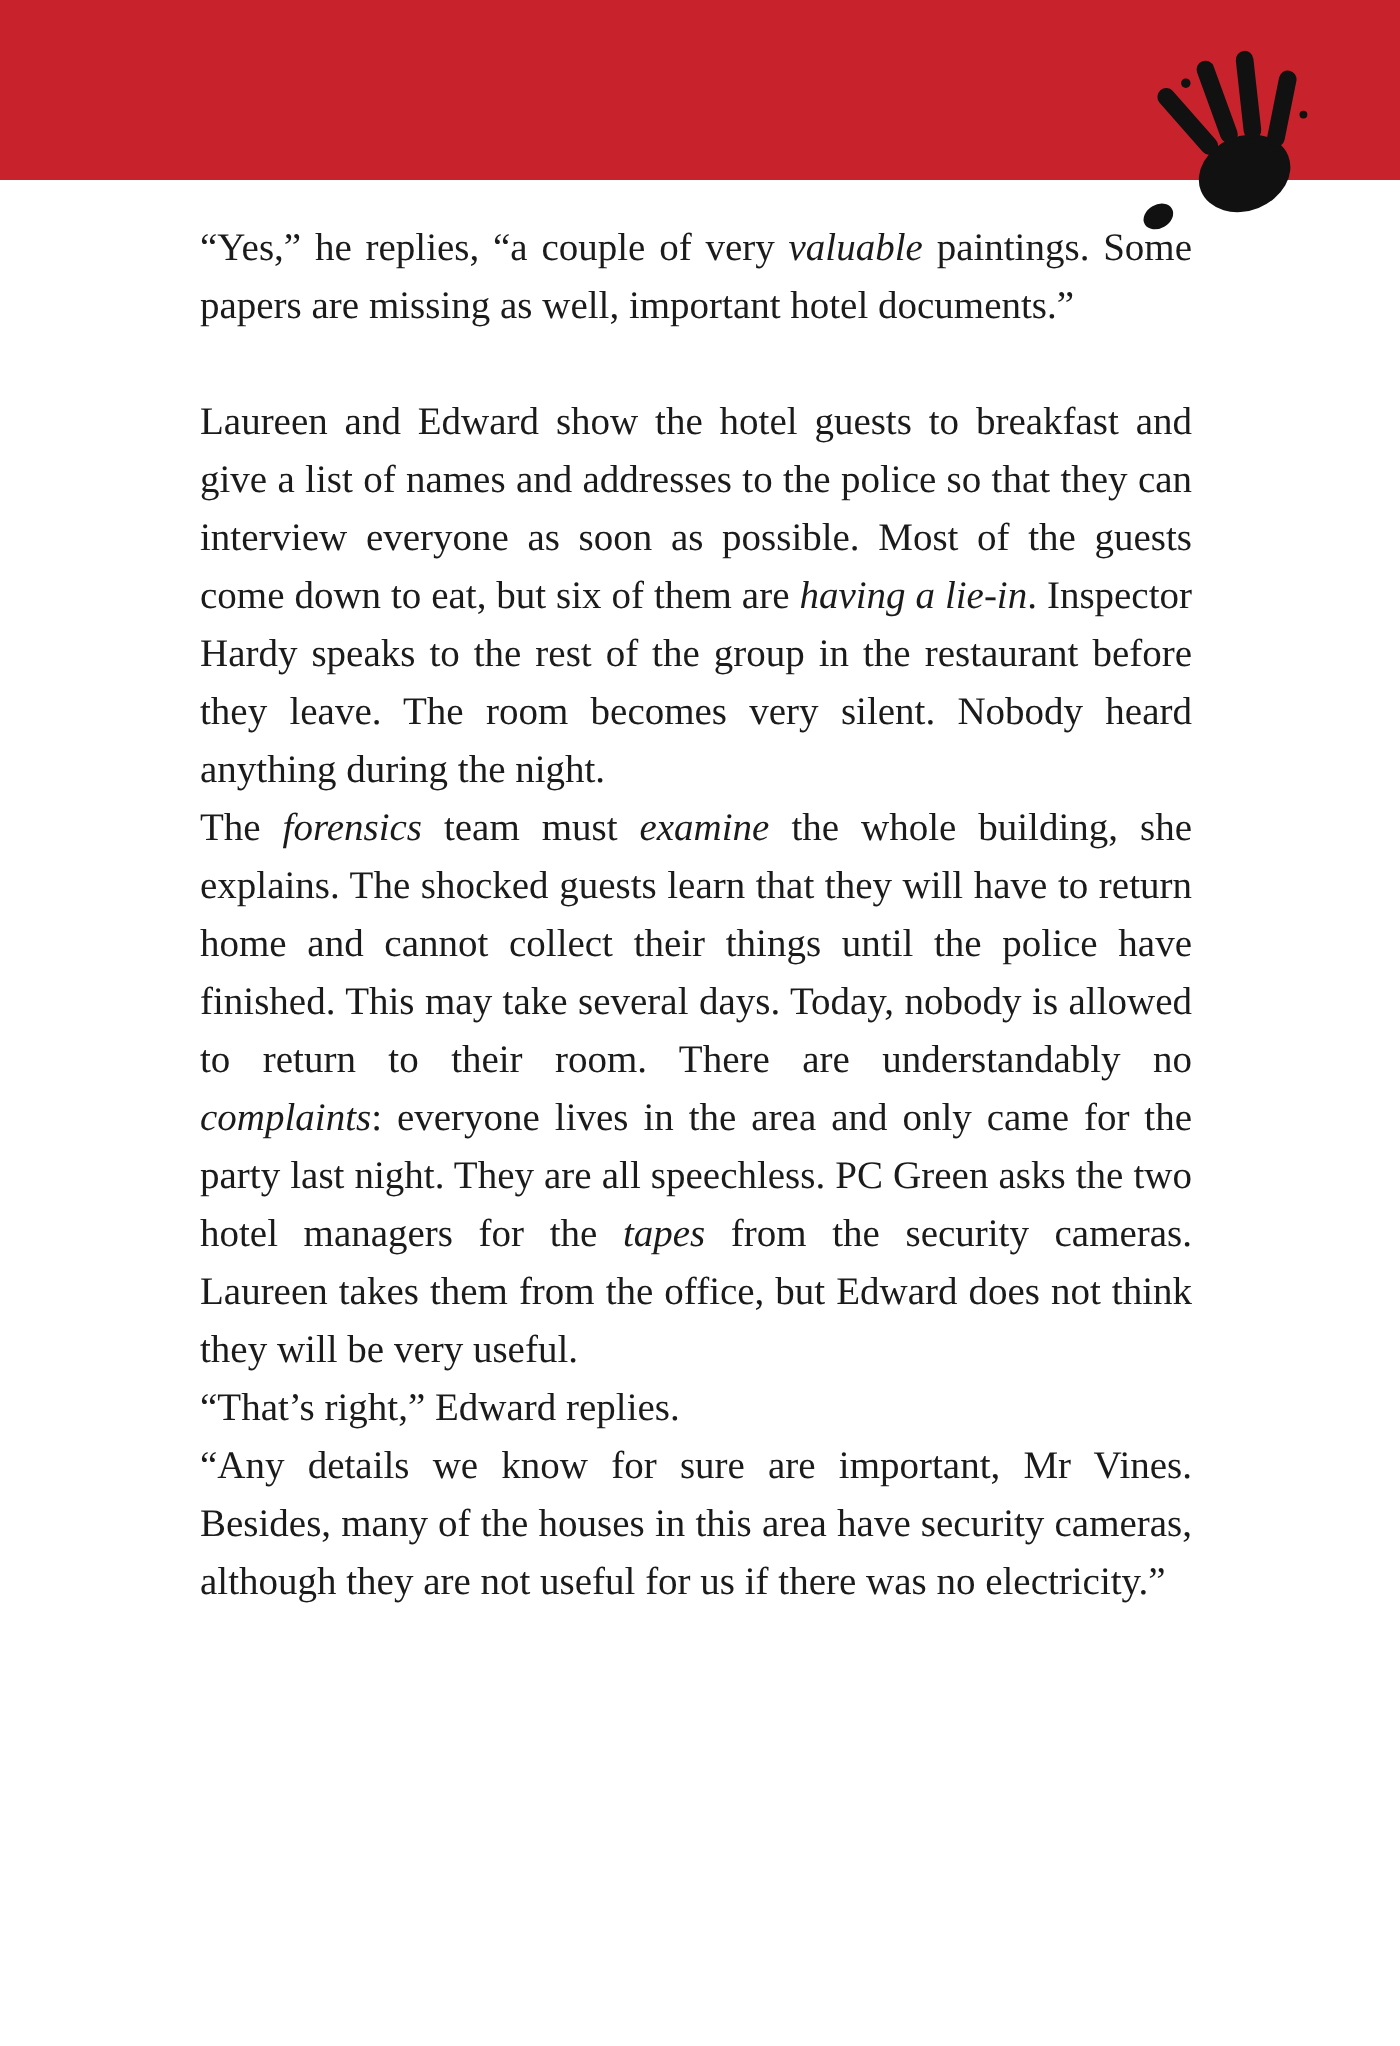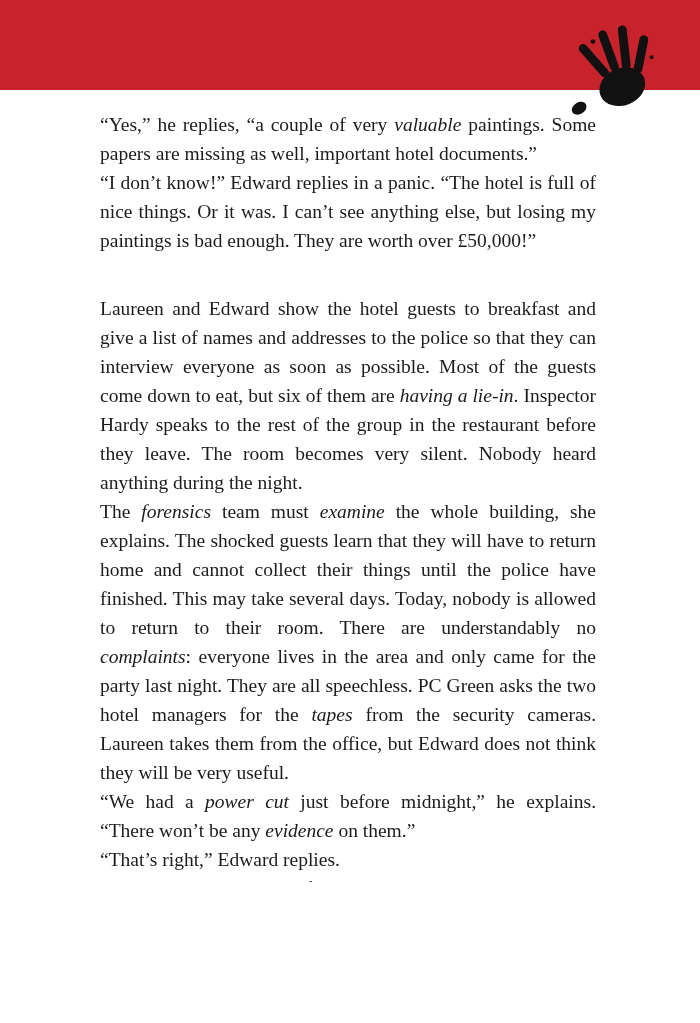--- a/index.html
+++ b/index.html
@@ -38,21 +38,21 @@
     color: #1b1b1b;
     font-size: 19.5px;
     line-height: 29px;
     text-align: justify;
   }
   .content p.para {
     margin: 0;
     padding: 0;
   }
   .content p.para.gap {
-    margin-top: 39px;
+    margin-top: 29px;
   }
   .content i {
     font-style: italic;
   }
   .footer {
     position: absolute;
     top: 975px;
     left: 57px;
     right: 0;
     height: 48px;
@@ -89,24 +89,22 @@
       <line x1="76" y1="48" x2="82" y2="18" stroke-width="9"></line>
 
       <ellipse cx="16" cy="88" rx="8" ry="6" transform="rotate(-30 16 88)" stroke="none"></ellipse>
       <circle cx="30" cy="20" r="2.4" stroke="none"></circle>
       <circle cx="90" cy="36" r="2" stroke="none"></circle>
     </g>
   </svg>
 
   <div class="content">
       <p class="para"><span>“Yes,” he replies, “a couple of very </span><i>valuable</i><span> paintings. Some papers are missing as well, important hotel documents.”</span></p>
-      <p class="para"><span>“I don’t know!” Edward replies in a panic. “The hotel is full of nice things. Or it was. I can’t see anything else, but losing my paintings is bad enough. They are worth over £50,000!”</span></p>
       <p class="para gap"><span>Laureen and Edward show the hotel guests to breakfast and give a list of names and addresses to the police so that they can interview everyone as soon as possible. Most of the guests come down to eat, but six of them are </span><i>having a lie-in</i><span>. Inspector Hardy speaks to the rest of the group in the restaurant before they leave. The room becomes very silent. Nobody heard anything during the night.</span></p>
       <p class="para"><span>The </span><i>forensics</i><span> team must </span><i>examine</i><span> the whole building, she explains. The shocked guests learn that they will have to return home and cannot collect their things until the police have finished. This may take several days. Today, nobody is allowed to return to their room. There are understandably no </span><i>complaints</i><span>: everyone lives in the area and only came for the party last night. They are all speechless. PC Green asks the two hotel managers for the </span><i>tapes</i><span> from the security cameras. Laureen takes them from the office, but Edward does not think they will be very useful.</span></p>
-      <p class="para"><span>“We had a </span><i>power cut</i><span> just before midnight,” he explains. “There won’t be any </span><i>evidence</i><span> on them.”</span></p>
       <p class="para"><span>“That’s right,” Edward replies.</span></p>
       <p class="para"><span>“Any details we know for sure are important, Mr Vines. Besides, many of the houses in this area have security cameras, although they are not useful for us if there was no electricity.”</span></p>
     </div>
 
   <div class="footer">
     <span class="page-number">123</span>
   </div>
 
 </div>
 

